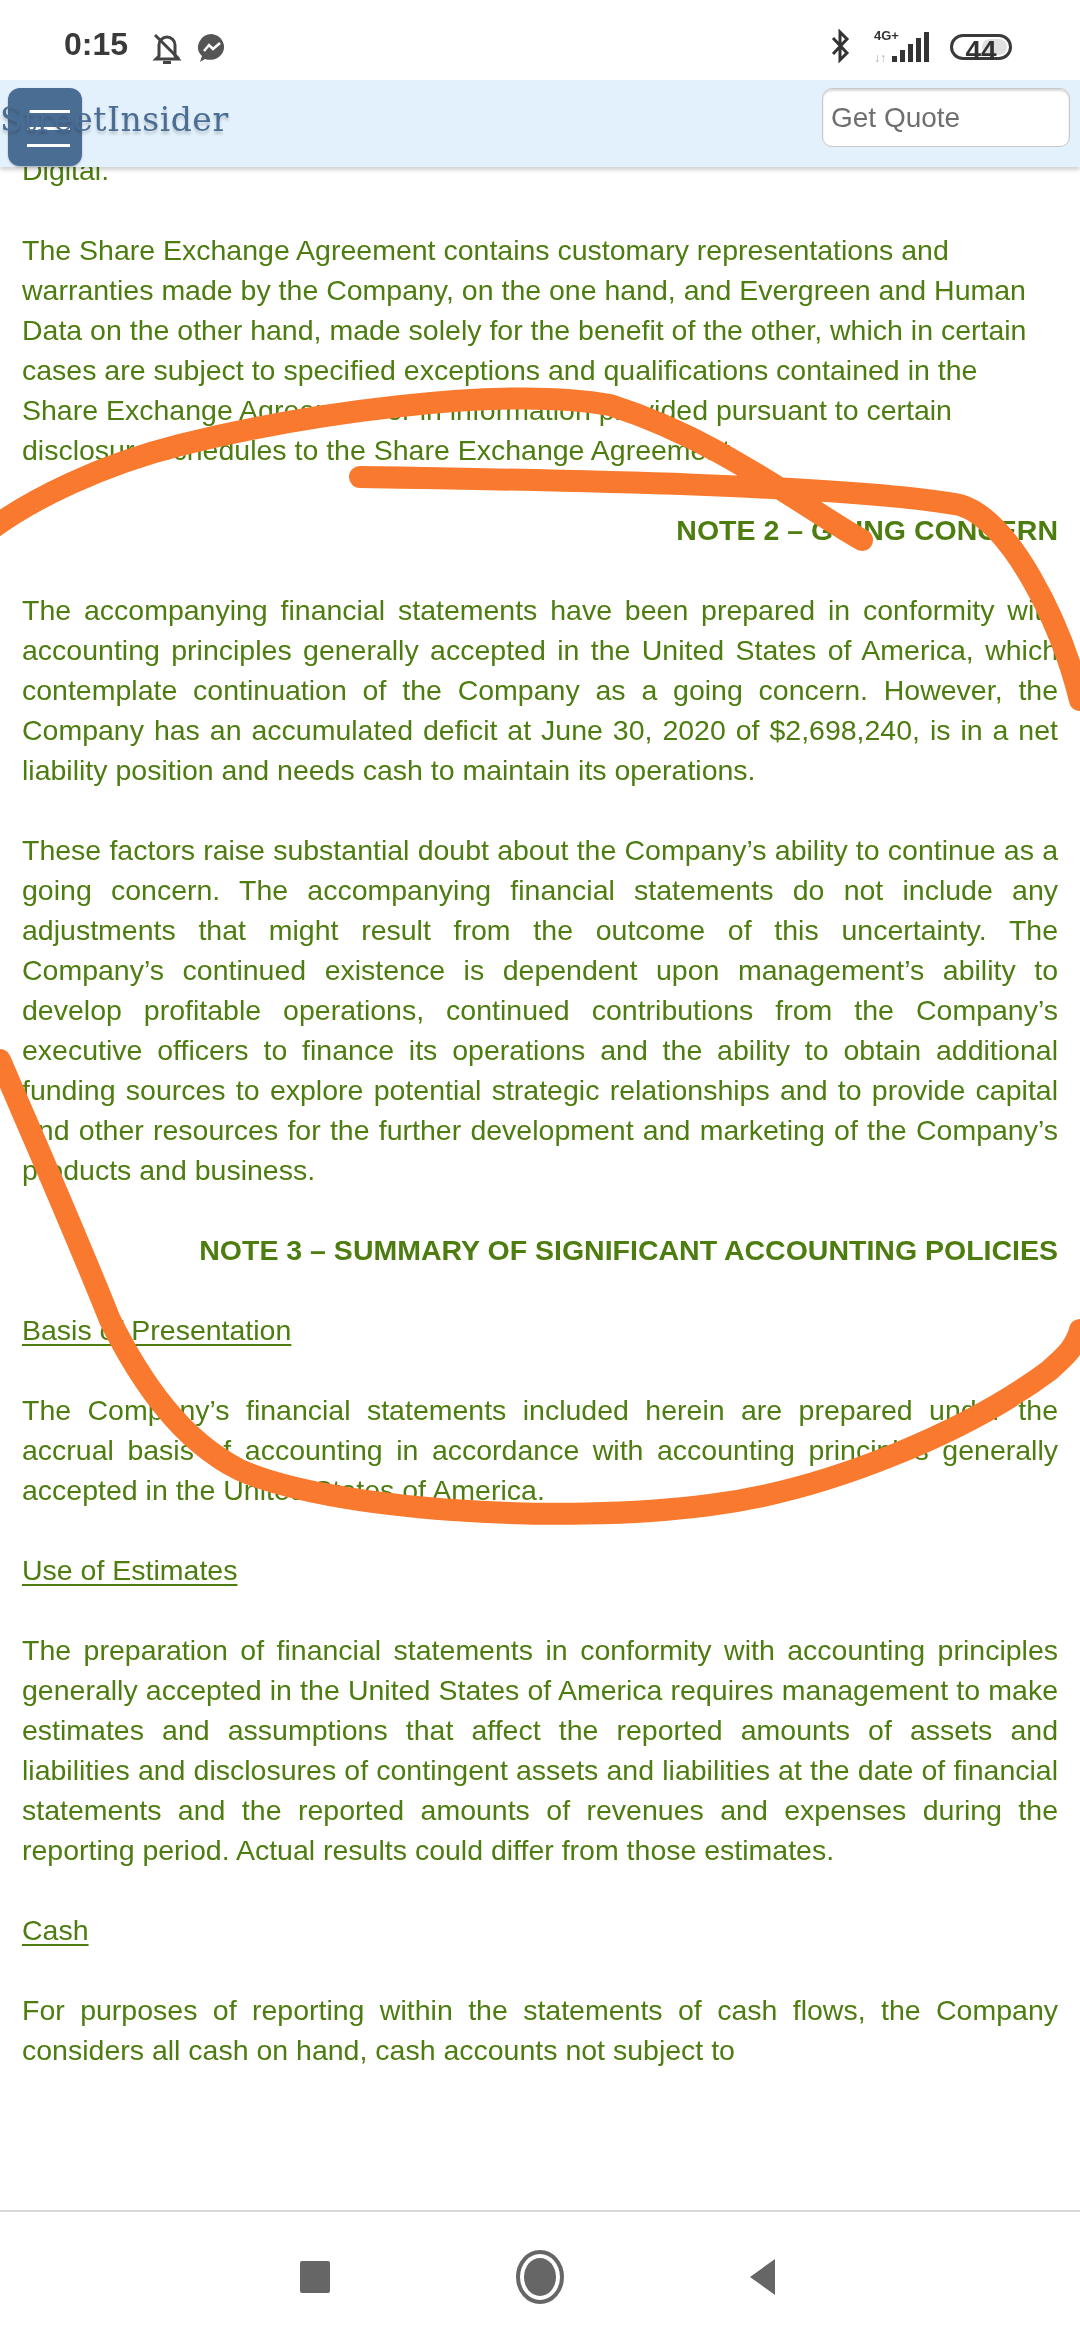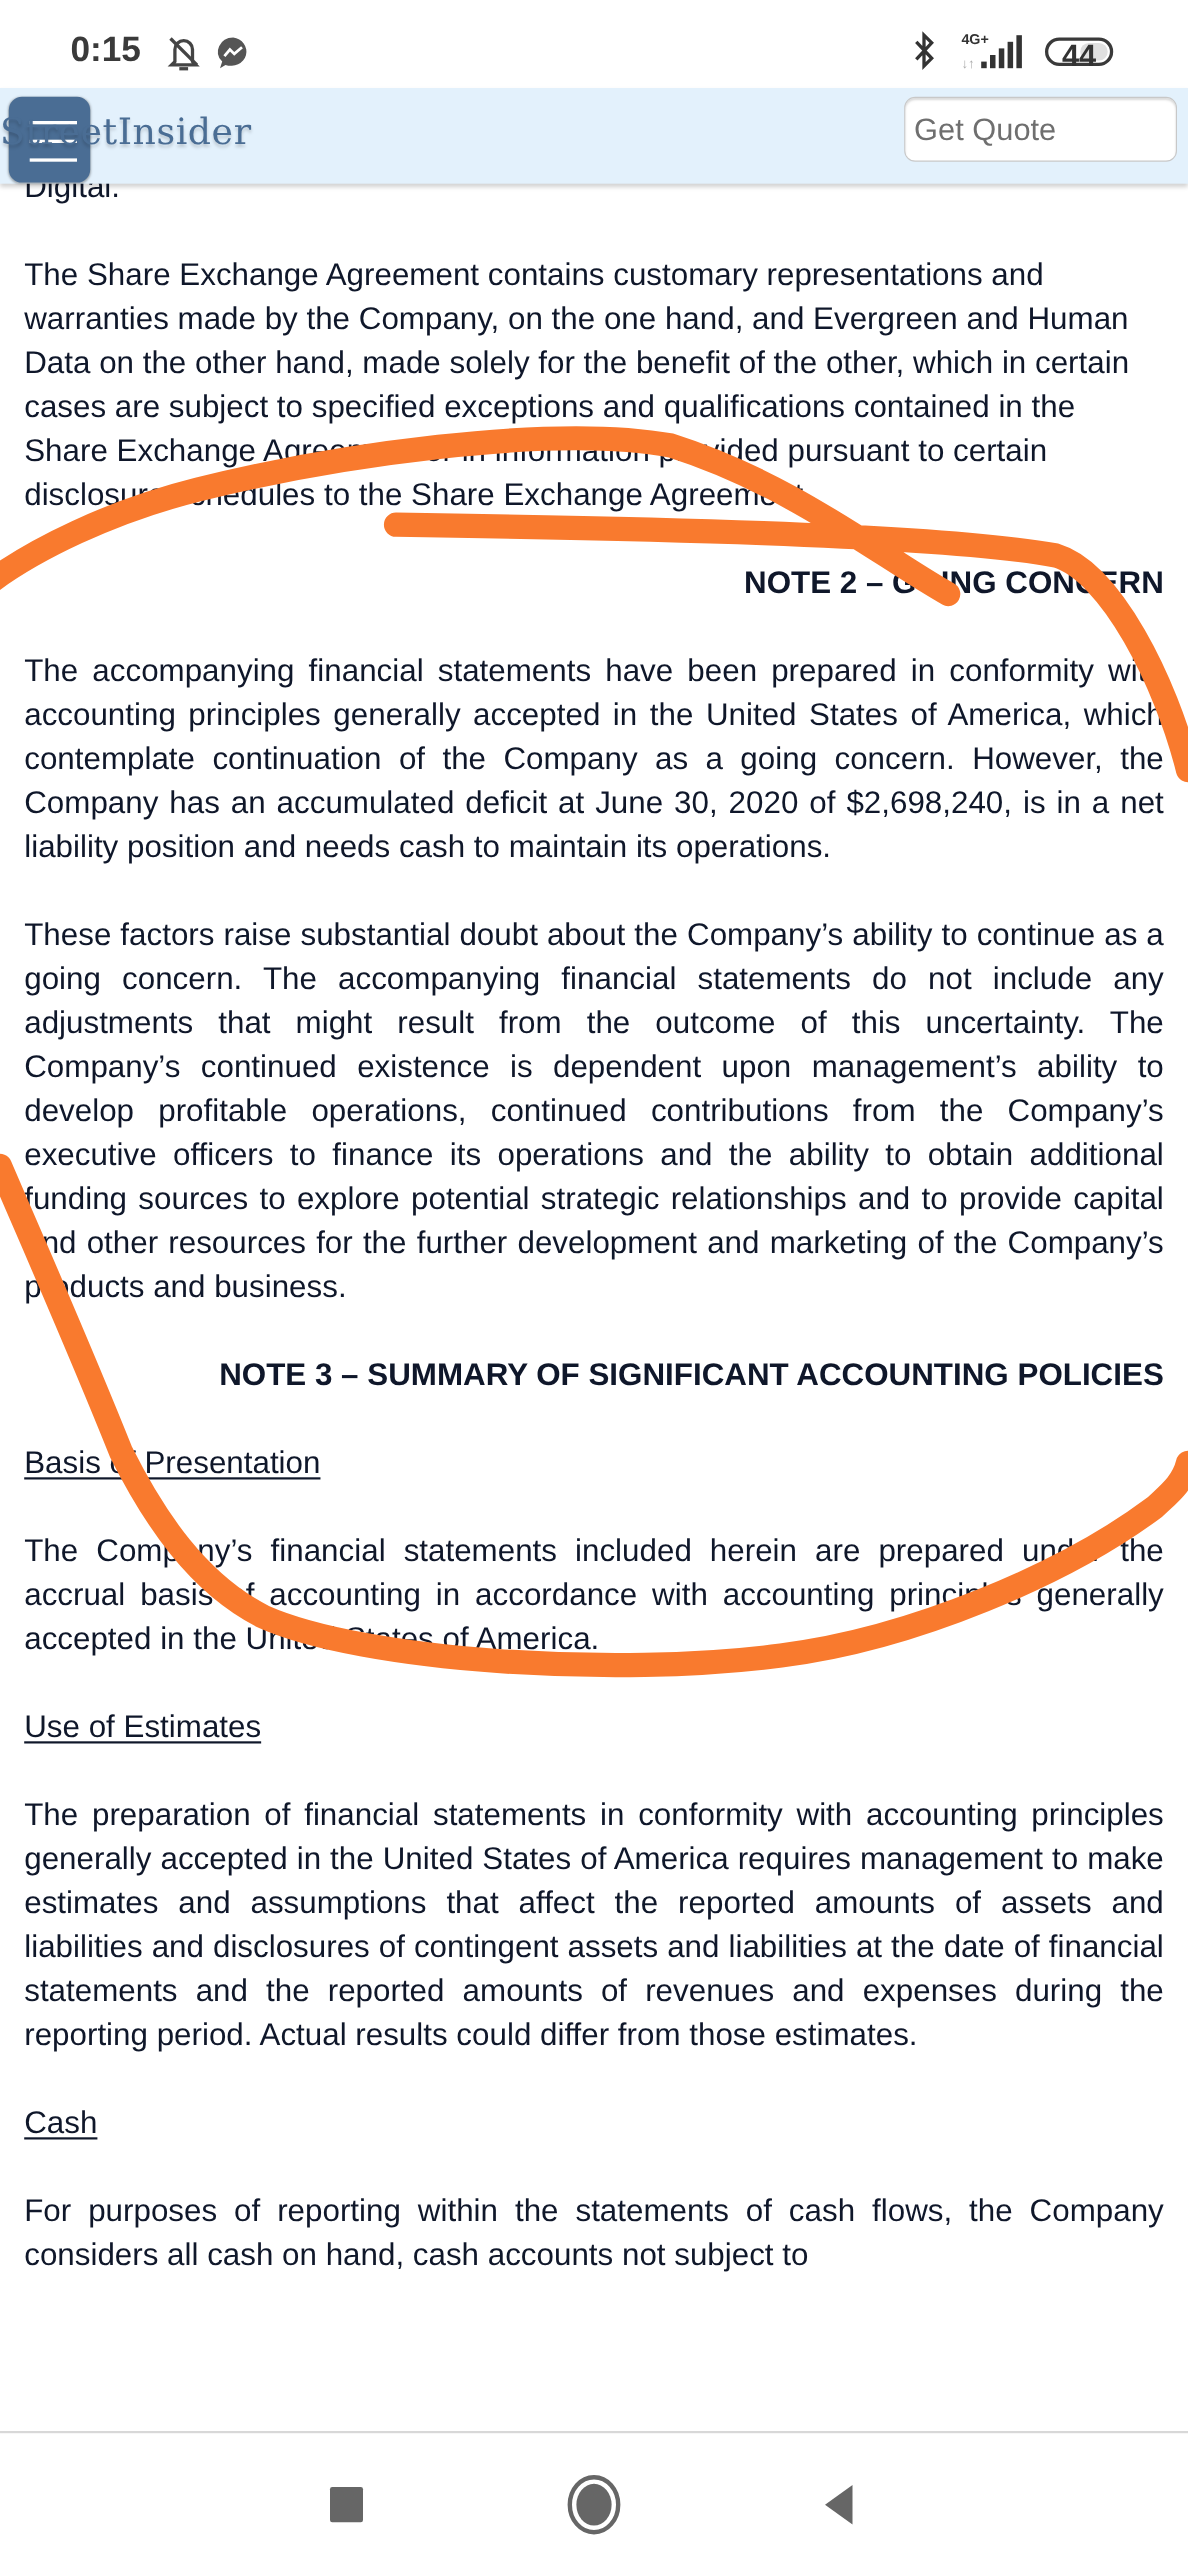--- a/index.html
+++ b/index.html
@@ -33,21 +33,21 @@
     position:absolute; left:822px; top:8px; width:248px; height:59px; box-sizing:border-box;
     border:1px solid #c8c8c8; border-radius:10px; background:#fff; padding:0 0 0 8px;
     font-size:28px; color:#333; font-family:"Liberation Sans", sans-serif; outline:none;
     box-shadow:inset 0 2px 2px rgba(0,0,0,0.15);
   }
   .quote-input::placeholder { color:#6f6f6f; }
 
   
   .content {
     position:absolute; left:22px; top:150px; width:1036px; font-size:28.5px; line-height:40px;
-    font-family:"Liberation Sans", sans-serif; color:#0f172a; z-index:1;
+    font-family:"Liberation Sans", sans-serif; color:#4d7c0f; z-index:1;
   }
   .content p { margin:0 0 40px 0; text-align:justify; }
   .content p.left { text-align:left; }
   .content h3 { margin:0 0 40px 0; font-size:28.5px; font-weight:bold; line-height:40px;text-align:right; }
   .content .subhead { margin:0 0 40px 0; text-decoration:underline; text-underline-offset:4px; }
 
   
   .annotation { position:absolute; left:0; top:0; width:1080px; height:2340px; z-index:2; pointer-events:none; }
 
   

